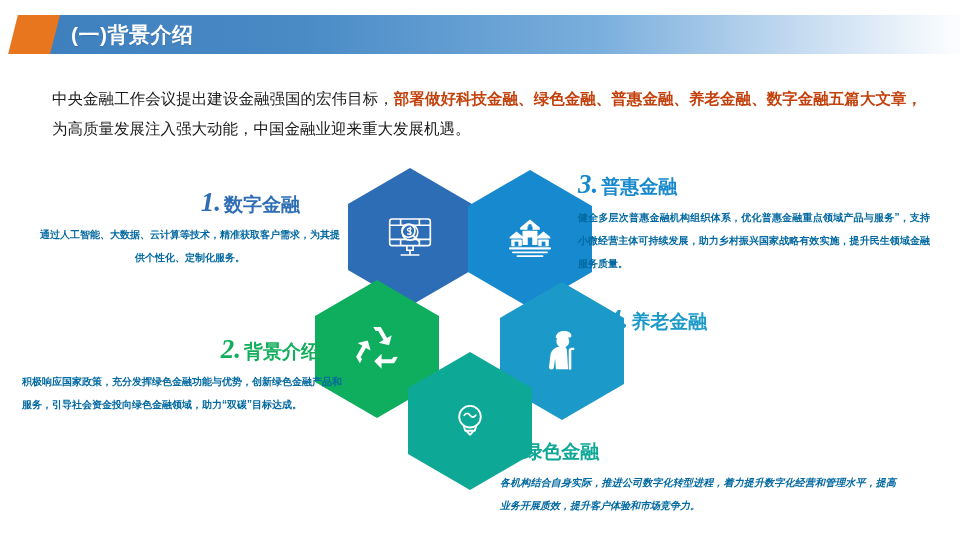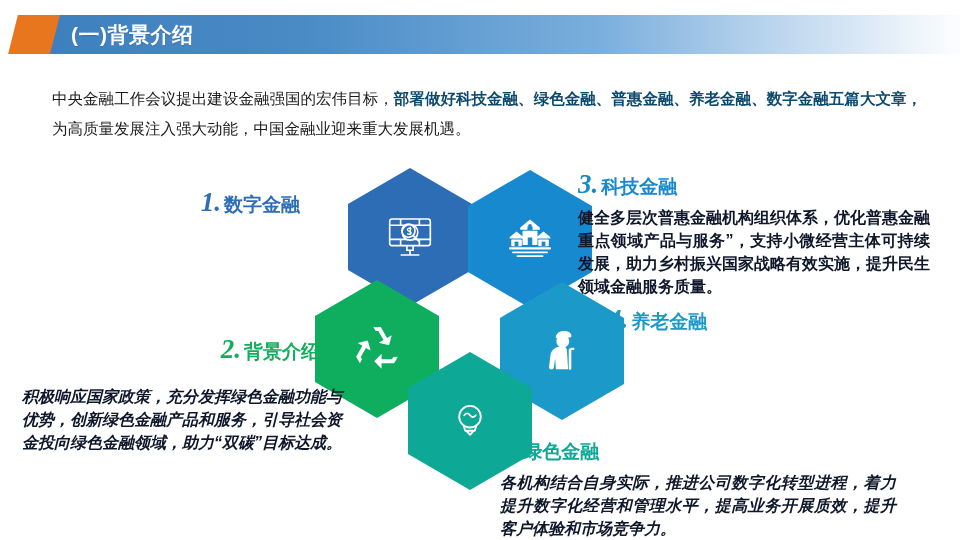--- a/index.html
+++ b/index.html
@@ -24,21 +24,21 @@
     position:absolute;left:71px;top:0;height:39px;line-height:39px;
     color:#ffffff;font-size:21px;font-weight:bold;letter-spacing:.5px;
     text-shadow:0 1px 1px rgba(0,0,0,.12);white-space:nowrap;
   }
 
   
   #intro{
     position:absolute;left:52px;top:84px;width:870px;
     font-size:15.5px;line-height:30px;color:#1b1b1b;text-align:justify;
   }
-  #intro b{font-weight:bold;color:#0c4a6e;}
+  #intro b{font-weight:bold;color:#c2410c;}
 
   
   #hex-cluster{position:absolute;left:320px;top:168px;width:300px;height:295px;}
   .hex{
     position:absolute;width:124px;height:138px;
     clip-path:polygon(50% 0%,100% 26%,100% 74%,50% 100%,0% 74%,0% 26%);
     display:flex;align-items:center;justify-content:center;
     border-radius:10px;
   }
   .hex svg{display:block;}
@@ -52,30 +52,30 @@
   .block{position:absolute;}
   .block .head{
     font-size:19px;font-weight:bold;white-space:nowrap;line-height:24px;
     display:flex;align-items:baseline;gap:3px;
   }
   .block .num{
     font-size:27px;font-weight:bold;font-style:italic;line-height:24px;
     font-family:"Liberation Serif","DejaVu Serif",serif;letter-spacing:0px;
   }
   .block .body{
-    font-size:16px;line-height:23px;color:#0f172a;font-weight:bold;
+    font-size:10px;line-height:23px;color:#0369a1;font-weight:bold;
   }
 
   #block-1{left:40px;top:190px;width:300px;text-align:right;}
   #block-1 .head{justify-content:flex-end;padding-right:40px;}
   #block-1 .body{text-align:center;margin-top:6px;}
 
   #block-2{left:22px;top:337px;width:320px;}
   #block-2 .head{justify-content:flex-end;padding-right:22px;}
-  #block-2 .body{text-align:justify;margin-top:21px;font-style:italic;}
+  #block-2 .body{text-align:justify;margin-top:6px;}
 
   #block-3{left:578px;top:172px;width:352px;}
   #block-3 .body{text-align:justify;margin-top:7px;}
 
   #block-4{left:608px;top:307px;width:330px;}
   #block-4 .body{text-align:justify;margin-top:7px;}
 
   #block-5{left:500px;top:437px;width:396px;}
   #block-5 .body{text-align:justify;margin-top:7px;font-style:italic;}
 </style>
@@ -169,34 +169,35 @@
       </svg>
     </span>
   </div>
 </div>
 
 <div class="block" id="block-1">
   <div class="head" style="color:#2D6DB5">
     <span class="num">1.</span>
     <span>数字金融</span>
   </div>
+  <div class="body">通过人工智能、大数据、云计算等技术，精准获取客户需求，为其提供个性化、定制化服务。</div>
 </div>
 
 <div class="block" id="block-2">
   <div class="head" style="color:#12AE5C">
     <span class="num">2.</span>
     <span>背景介绍</span>
   </div>
   <div class="body">积极响应国家政策，充分发挥绿色金融功能与优势，创新绿色金融产品和服务，引导社会资金投向绿色金融领域，助力“双碳”目标达成。</div>
 </div>
 
 <div class="block" id="block-3">
   <div class="head" style="color:#1789CE">
     <span class="num">3.</span>
-    <span>科技金融</span>
+    <span>普惠金融</span>
   </div>
   <div class="body">健全多层次普惠金融机构组织体系，优化普惠金融重点领域产品与服务”，支持小微经营主体可持续发展，助力乡村振兴国家战略有效实施，提升民生领域金融服务质量。</div>
 </div>
 
 <div class="block" id="block-4">
   <div class="head" style="color:#1B9AC9">
     <span class="num">4.</span>
     <span>养老金融</span>
   </div>
 </div>

